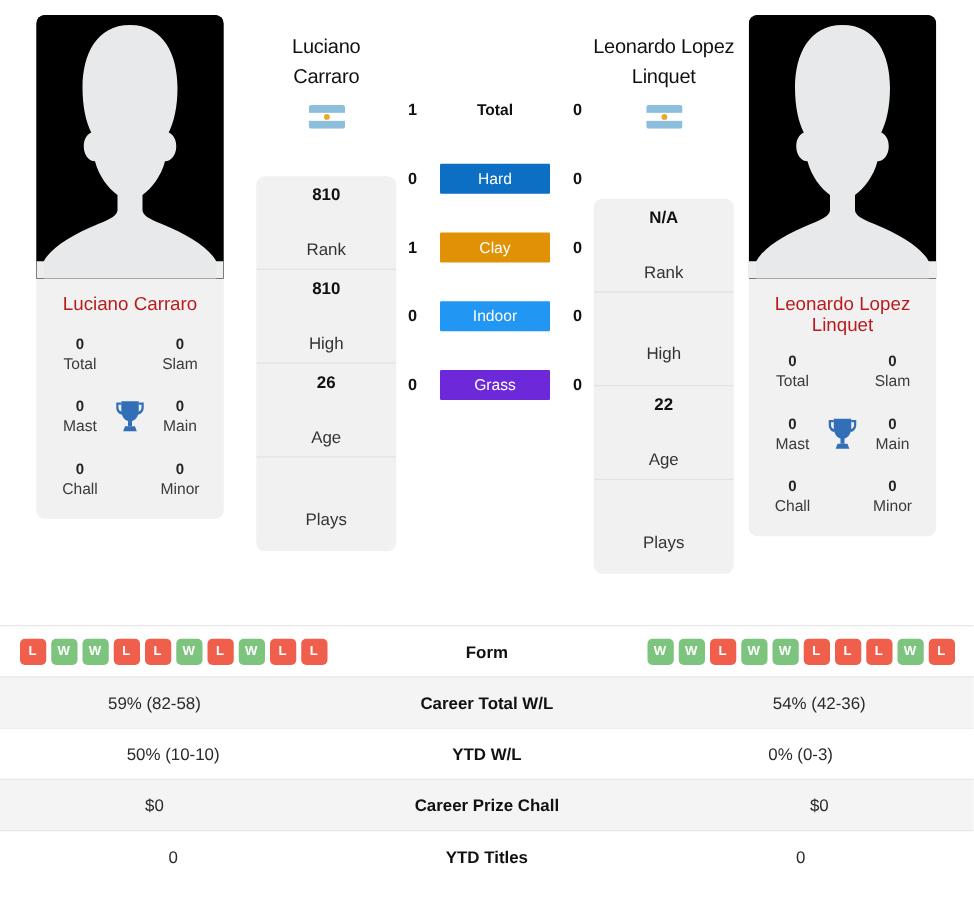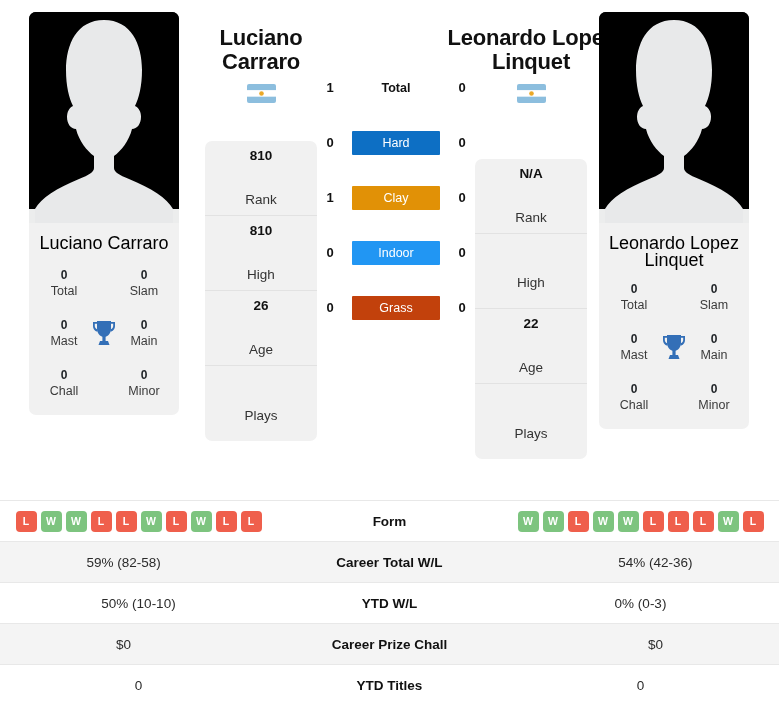--- a/index.html
+++ b/index.html
@@ -37,23 +37,23 @@
   .photo-wrap {
     width: 150px; height: 211px;
     background: #000000;
     position: relative; overflow: hidden;
   }
   .silhouette { position: absolute; left: 0; top: 0; width: 150px; height: 211px; }
 
   .player-card-name {
     width: 100%;
     text-align: center;
-    font-size: 18px;
+    font-size: 15px;
     line-height: 17px;
-    color: #000000;
+    color: #b91c1c;
     padding: 12px 6px 10px 6px;
     min-height: 42px;
   }
 
   .stat-grid {
     width: 100%;
     padding: 2px 8px 16px 8px;
     display: grid;
     grid-template-columns: 1fr auto 1fr;
     grid-template-rows: repeat(3, 1fr);
@@ -70,21 +70,21 @@
 
   
   .info-col {
     width: 118px; margin-top: 26px;
     display: flex; flex-direction: column; align-items: center;
   }
   .info-col.left  { margin-left: 14px; }
   .info-col.right { margin-left: 0; }
 
   .pname {
-    font-size: 22px; font-weight: bold; color: #111; text-align: center;
+    font-size: 16px; font-weight: normal; color: #111; text-align: center;
     line-height: 24px; letter-spacing: -0.2px;
   }
   .flag {
     width: 29px; height: 19px; margin-top: 10px;
     border-radius: 2px; overflow: hidden;
     display: block;
   }
 
   .info-box {
     width: 112px; margin-top: 38px;
@@ -256,21 +256,21 @@
         <span class="surf-bar" style="background:#e19106">Clay</span>
         <span class="surf-score">0</span>
       </div>
       <div class="surf-row">
         <span class="surf-score">0</span>
         <span class="surf-bar" style="background:#2196f3">Indoor</span>
         <span class="surf-score">0</span>
       </div>
       <div class="surf-row">
         <span class="surf-score">0</span>
-        <span class="surf-bar" style="background:#c2410c">Grass</span>
+        <span class="surf-bar" style="background:#6d28d9">Grass</span>
         <span class="surf-score">0</span>
       </div>
     </div>
 
     <div class="info-col right">
       <div class="pname">
         <div style="white-space:nowrap">Leonardo Lopez</div>
         <div>Linquet</div>
       </div>
       <svg class="flag" viewBox="0 0 29 19">

